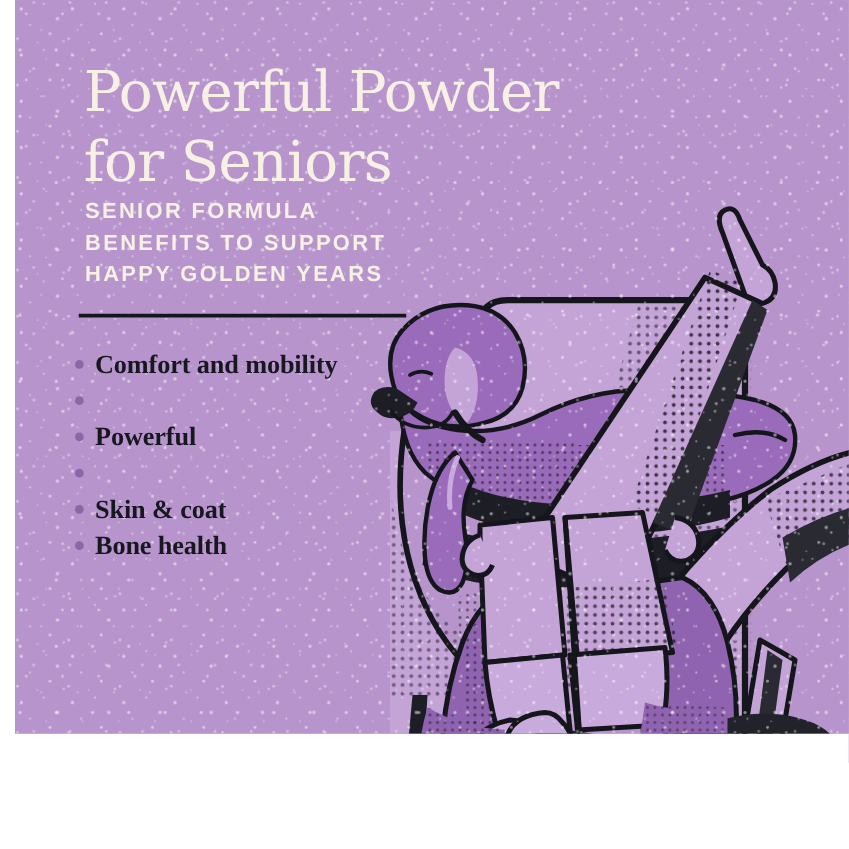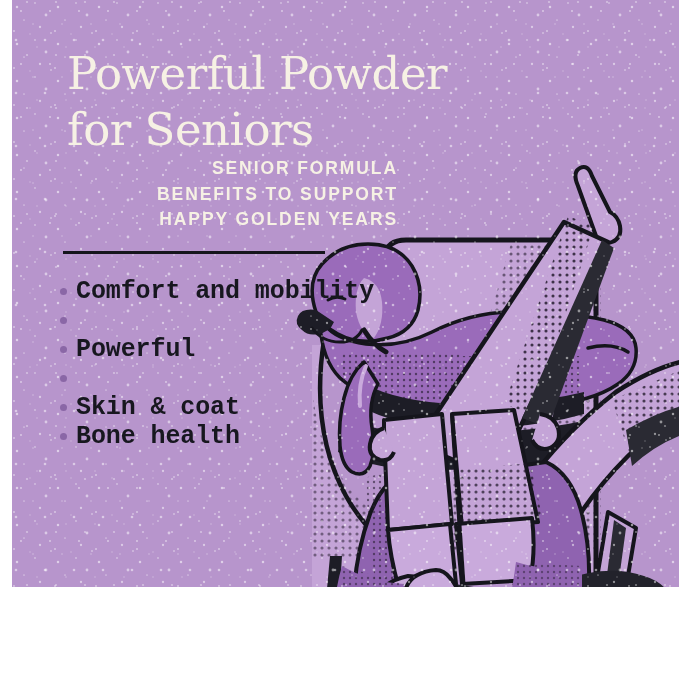--- a/index.html
+++ b/index.html
@@ -57,21 +57,20 @@
     width: 330px;
     margin: 0;
     font-family: "Liberation Sans", sans-serif;
     font-weight: 700;
     font-size: 17.5px;
     line-height: 25.5px;
     letter-spacing: 1.9px;
     color: #f6f1e4;
     text-transform: uppercase;
     white-space: pre-line;
-    text-align: right;
   }
   .rule {
     position: absolute;
     left: 51px;
     top: 251px;
     width: 262px;
     height: 3px;
     background: #15151c;
   }
   .bullets {
@@ -79,23 +78,23 @@
     left: 48px;
     top: 277px;
     margin: 0;
     padding: 0;
     list-style: none;
   }
   .bullets li {
     display: flex;
     align-items: center;
     height: 29px;
-    font-family: Liberation Mono, monospace;
+    font-family: Liberation Serif, serif;
     font-weight: 700;
-    font-size: 25px;
+    font-size: 21px;
     letter-spacing: -0.1px;
     color: #17171f;
   }
   .bullets .dot {
     width: 7px;
     height: 7px;
     border-radius: 50%;
     background: #8a67a6;
     margin-right: 9px;
     flex: 0 0 auto;

